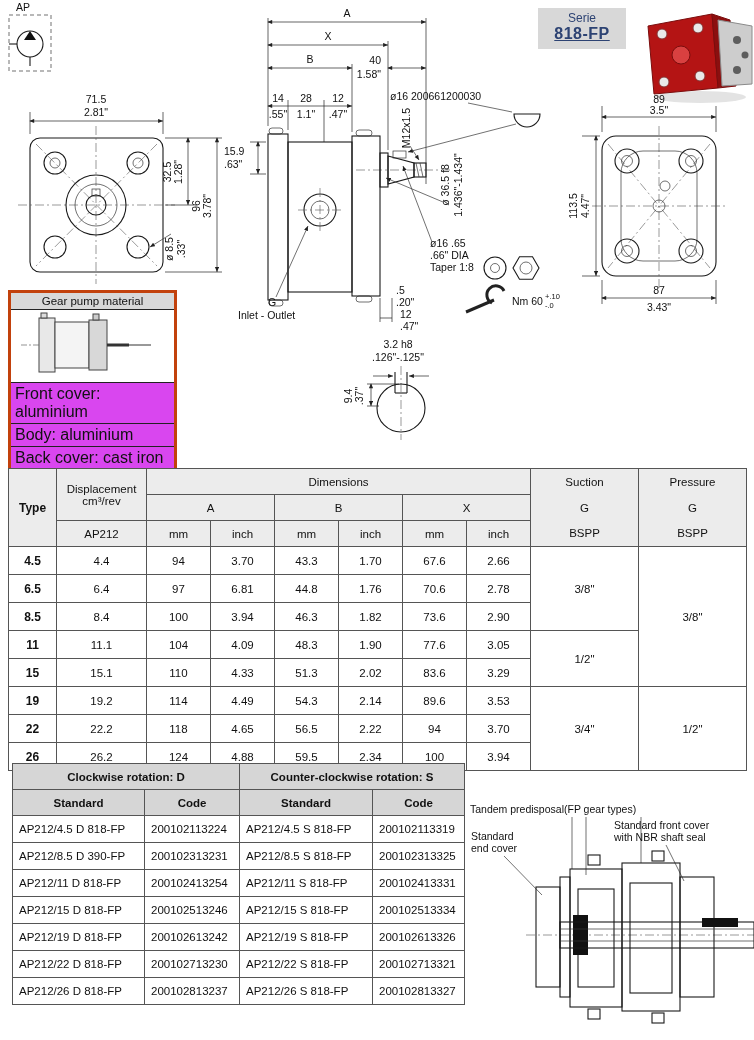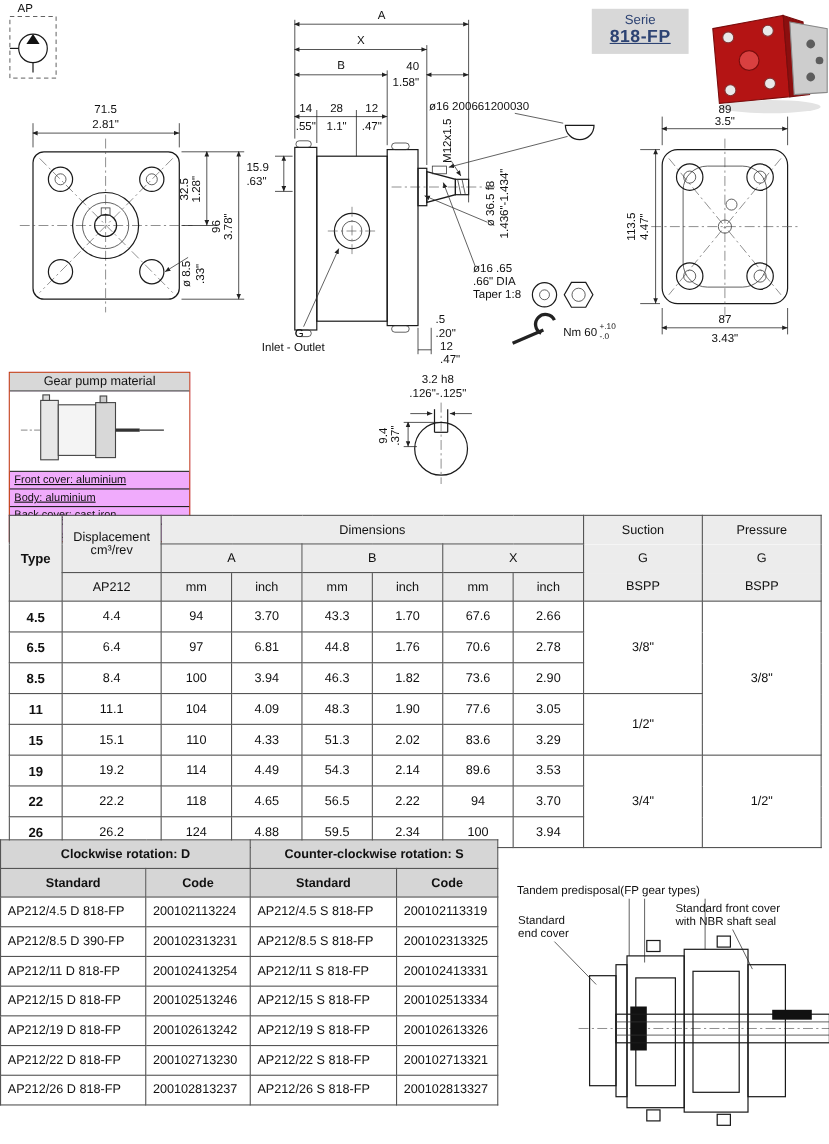--- a/index.html
+++ b/index.html
@@ -10,24 +10,24 @@
   svg text{font-family:"Liberation Sans",sans-serif;fill:#111;}
   text.d{font-size:10.5px;}
   text.s{font-size:7.5px;}
   .ln{stroke:#1a1a1a;stroke-width:1.1;fill:none;}
   .thin{stroke:#333;stroke-width:0.7;fill:none;}
   .cl{stroke:#555;stroke-width:0.6;fill:none;stroke-dasharray:9 3 2 3;}
   .dl{stroke:#222;stroke-width:0.7;fill:none;}
   .serie-badge{background:#d8d8d8;text-align:center;padding-top:3px;width:88px;height:38px;}
   .serie-l1{font-size:12px;color:#2d4373;}
   .serie-l2{font-size:16px;font-weight:bold;color:#2d4373;letter-spacing:0.5px;text-decoration:underline;}
-  .mat-box{width:163px;border:1px solid #c2410c;background:#f0abfc;margin-top:48px;}
+  .mat-box{width:163px;border:3px solid #c2410c;background:#d946ef;}
   .mat-title{background:#d8d8d8;border-bottom:1px solid #222;text-align:center;font-size:11.5px;padding:2px 0;}
   .mat-img{height:72px;border-bottom:1px solid #222;background:#fff;}
-  .mat-line{font-size:10px;padding:2px 4px;border-bottom:1px solid #222;text-decoration:underline;}
+  .mat-line{font-size:16px;padding:2px 4px;border-bottom:1px solid #222;}
   .mat-line.last{border-bottom:none;}
   .notes{font-size:11px;line-height:17px;color:#111;}
   table{border-collapse:collapse;table-layout:fixed;}
   .dim-table{width:738px;}
   .dim-table td{border:1px solid #555;text-align:center;font-size:11.5px;padding:0 2px;overflow:hidden;}
   .dim-table tr.h td{background:#ececec;height:25px;}
   .dim-table tr.r td{height:27px;background:#fff;}
   .dim-table td.b{font-weight:bold;font-size:12px;}
   .dim-table td.nb{border-bottom-style:hidden;}
   .dim-table td.nt{border-top-style:hidden;}
@@ -411,21 +411,21 @@
           <td>124</td>
           <td>4.88</td>
           <td>59.5</td>
           <td>2.34</td>
           <td>100</td>
           <td>3.94</td>
       </tr>
     </tbody>
   </table>
 
-  <table class="abs codes-table" style="left:0;top:763px;">
+  <table class="abs codes-table" style="left:12px;top:763px;">
     <colgroup>
         <col style="width:132px">
         <col style="width:95px">
         <col style="width:133px">
         <col style="width:92px">
       </colgroup>
     <tbody>
       <tr class="h">
         <td colspan="2">Clockwise rotation: D</td>
         <td colspan="2">Counter-clockwise rotation: S</td>

